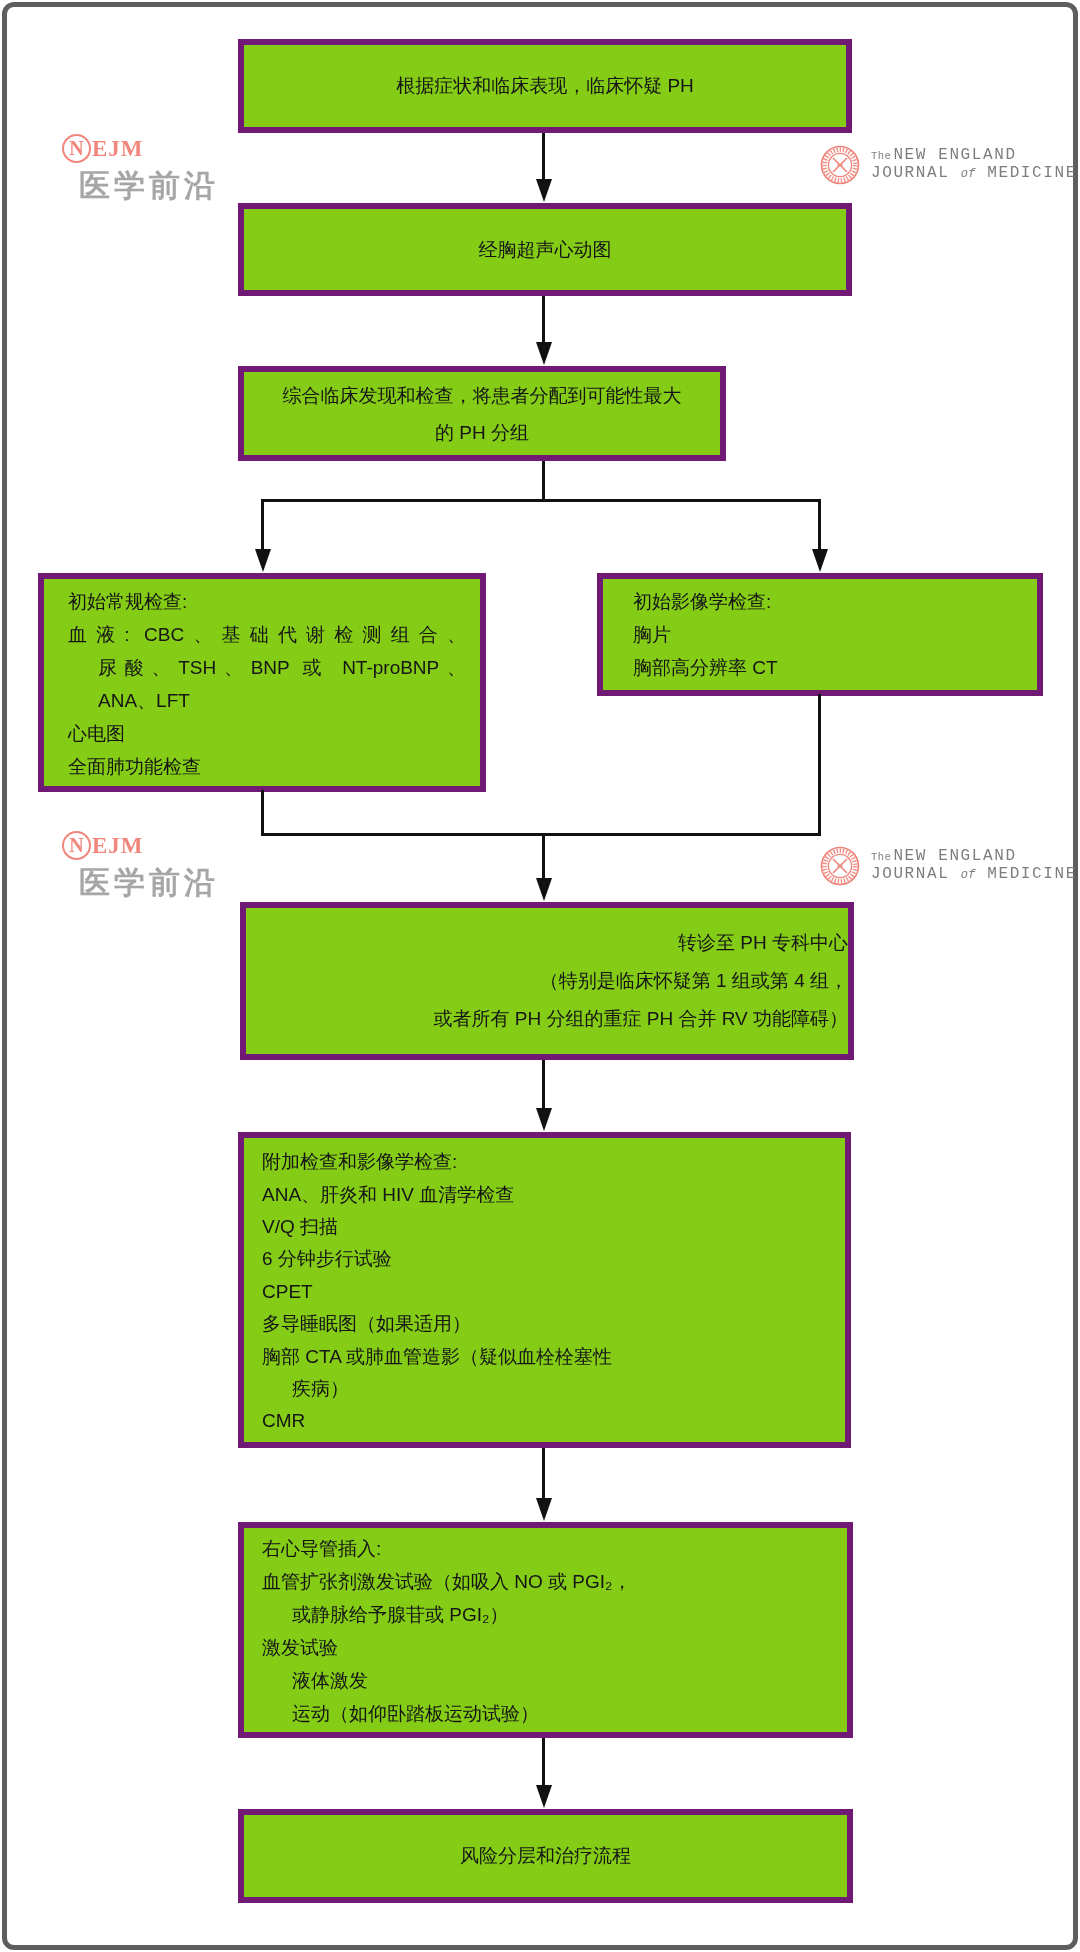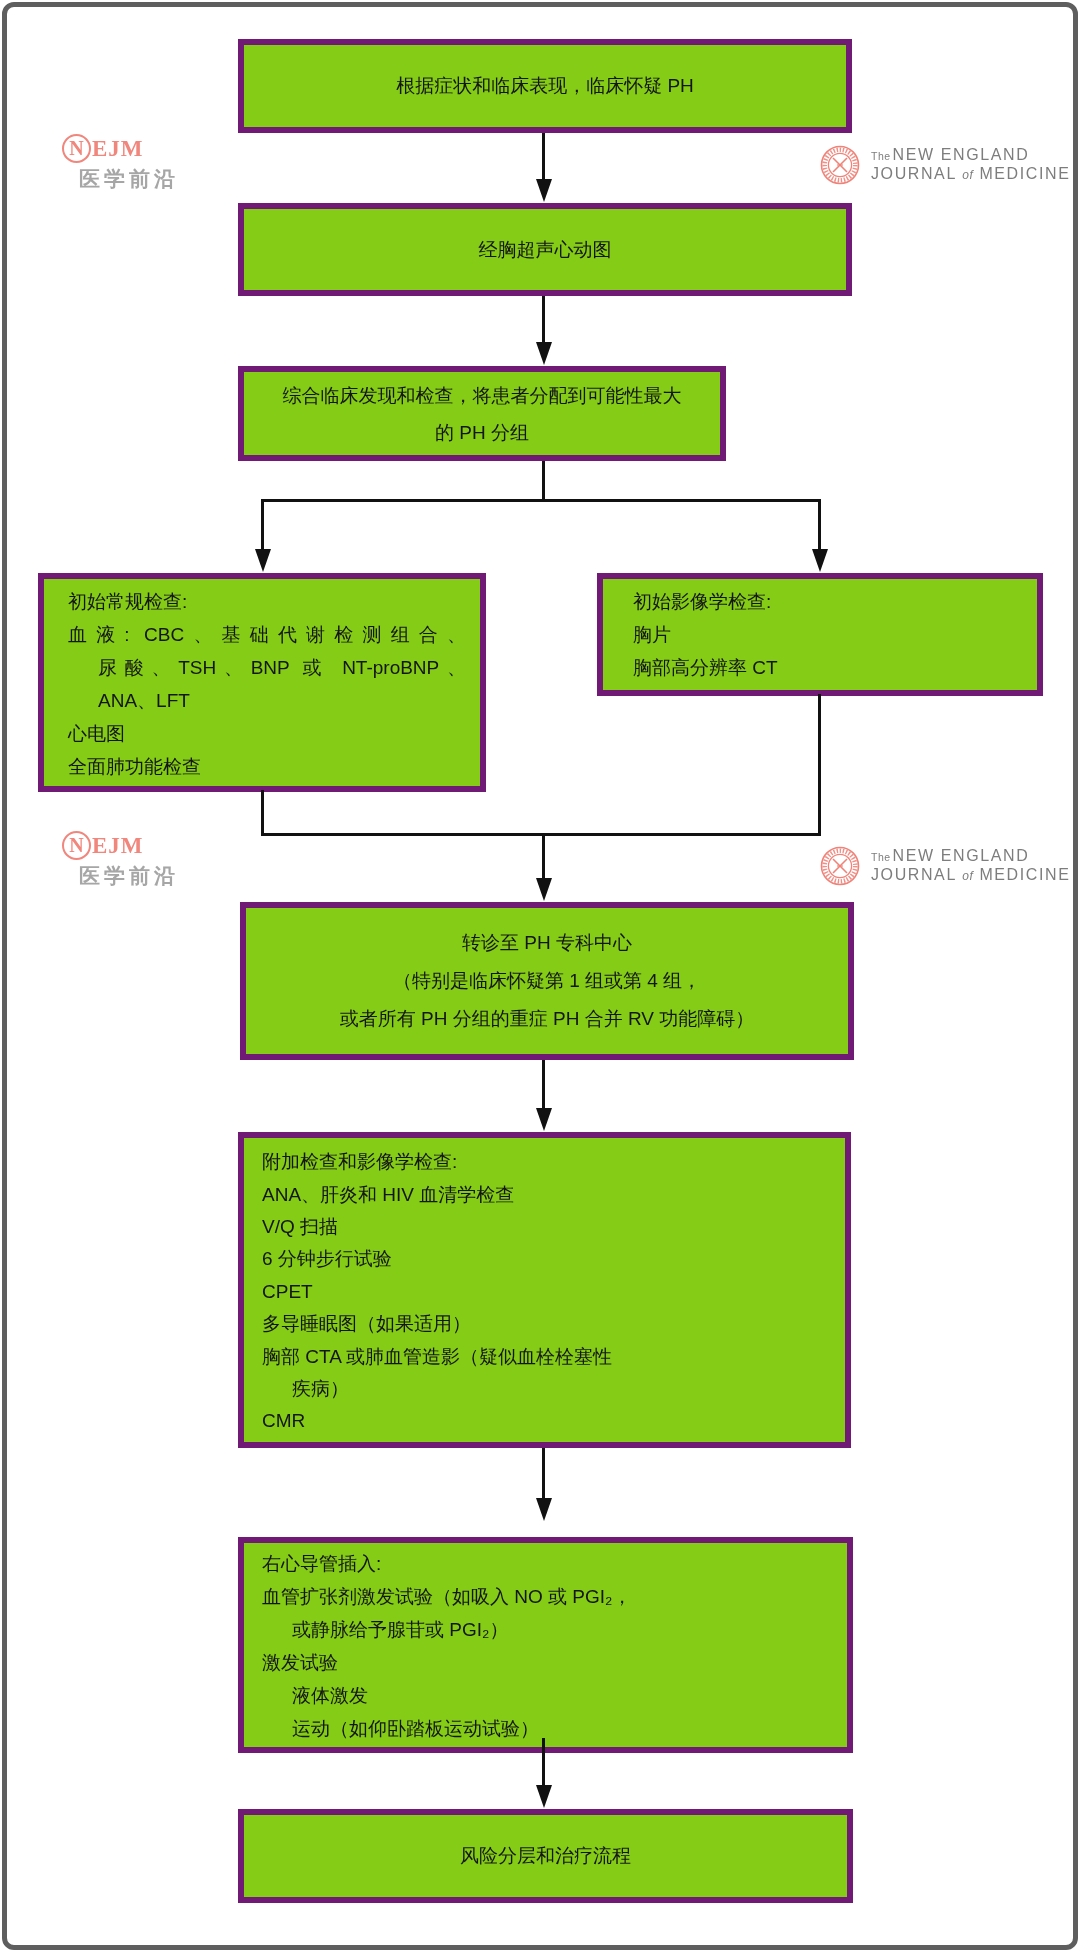--- a/index.html
+++ b/index.html
@@ -31,27 +31,27 @@
   
   .cnlogo{position:absolute;}
   .cnrow{display:flex;align-items:center;color:#f0867c;font-family:"Liberation Serif","DejaVu Serif",serif;}
   .ncirc{
     display:inline-flex;align-items:center;justify-content:center;
     width:29px;height:29px;border:2.5px solid #f0867c;border-radius:50%;
     font-size:20px;font-weight:600;box-sizing:border-box;
   }
   .ejm{font-size:23px;font-weight:600;letter-spacing:1px;margin-left:1px;}
   .cnsub{
-    margin-left:17px;margin-top:2px;color:#a6a6a6;font-size:21px;font-weight:700;
+    margin-left:17px;margin-top:2px;color:#a6a6a6;font-size:31px;font-weight:700;
     letter-spacing:4px;font-family:"Liberation Serif","DejaVu Serif",serif;
   }
   
   .enlogo{position:absolute;display:flex;align-items:center;}
   .sealwrap{width:40px;height:40px;margin-right:11px;flex:0 0 auto;}
-  .mh{color:#7d7d7d;font-family:Liberation Sans, sans-serif;
+  .mh{color:#7d7d7d;font-family:Liberation Mono, monospace;
       font-size:16px;letter-spacing:1.6px;line-height:17px;white-space:nowrap;}
   .mh-the{font-size:10.5px;letter-spacing:.5px;margin-right:2px;}
   .mh-of{font-size:12px;font-style:italic;letter-spacing:.5px;}
 </style>
 </head>
 <body>
 
 <div class="canvas">
 
   <div class="frame"></div>
@@ -127,39 +127,39 @@
     <div class="ln">心电图</div>
     <div class="ln">全面肺功能检查</div>
   </div>
 
   <div class="box" style="left:597px;top:573px;width:446px;height:123px;line-height:33px;padding:8px 14px 8px 30px;">
     <div class="ln">初始影像学检查:</div>
     <div class="ln">胸片</div>
     <div class="ln">胸部高分辨率 CT</div>
   </div>
 
-  <div class="box center" style="left:240px;top:902px;width:614px;height:158px;line-height:38px;">
+  <div class="box center" style="left:240px;top:902px;width:614px;height:158px;line-height:38px;text-align:right;">
     <div class="ln">转诊至 PH 专科中心</div>
     <div class="ln">（特别是临床怀疑第 1 组或第 4 组，</div>
     <div class="ln">或者所有 PH 分组的重症 PH 合并 RV 功能障碍）</div>
   </div>
 
   <div class="box" style="left:238px;top:1132px;width:613px;height:316px;line-height:32.4px;padding:12px 28px 8px 18px;">
     <div class="ln">附加检查和影像学检查:</div>
     <div class="ln">ANA、肝炎和 HIV 血清学检查</div>
     <div class="ln">V/Q 扫描</div>
     <div class="ln">6 分钟步行试验</div>
     <div class="ln">CPET</div>
     <div class="ln">多导睡眠图（如果适用）</div>
     <div class="ln">胸部 CTA 或肺血管造影（疑似血栓栓塞性</div>
     <div class="ln ind">疾病）</div>
     <div class="ln">CMR</div>
   </div>
 
-  <div class="box" style="left:238px;top:1522px;width:615px;height:216px;line-height:33px;padding:10px 14px 8px 18px;margin-top:15px;">
+  <div class="box" style="left:238px;top:1522px;width:615px;height:216px;line-height:33px;padding:10px 14px 8px 18px;">
     <div class="ln">右心导管插入:</div>
     <div class="ln">血管扩张剂激发试验（如吸入 NO 或 PGI₂，</div>
     <div class="ln ind">或静脉给予腺苷或 PGI₂）</div>
     <div class="ln">激发试验</div>
     <div class="ln ind">液体激发</div>
     <div class="ln ind">运动（如仰卧踏板运动试验）</div>
   </div>
 
   <div class="box center" style="left:238px;top:1809px;width:615px;height:94px;">
     <div class="ln">风险分层和治疗流程</div>

